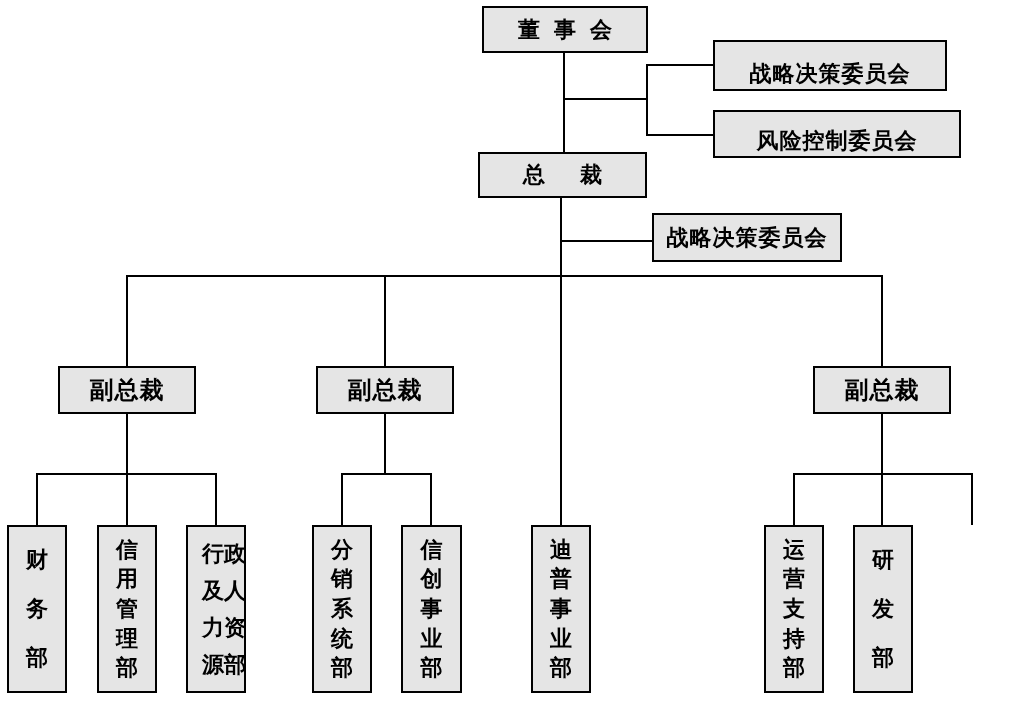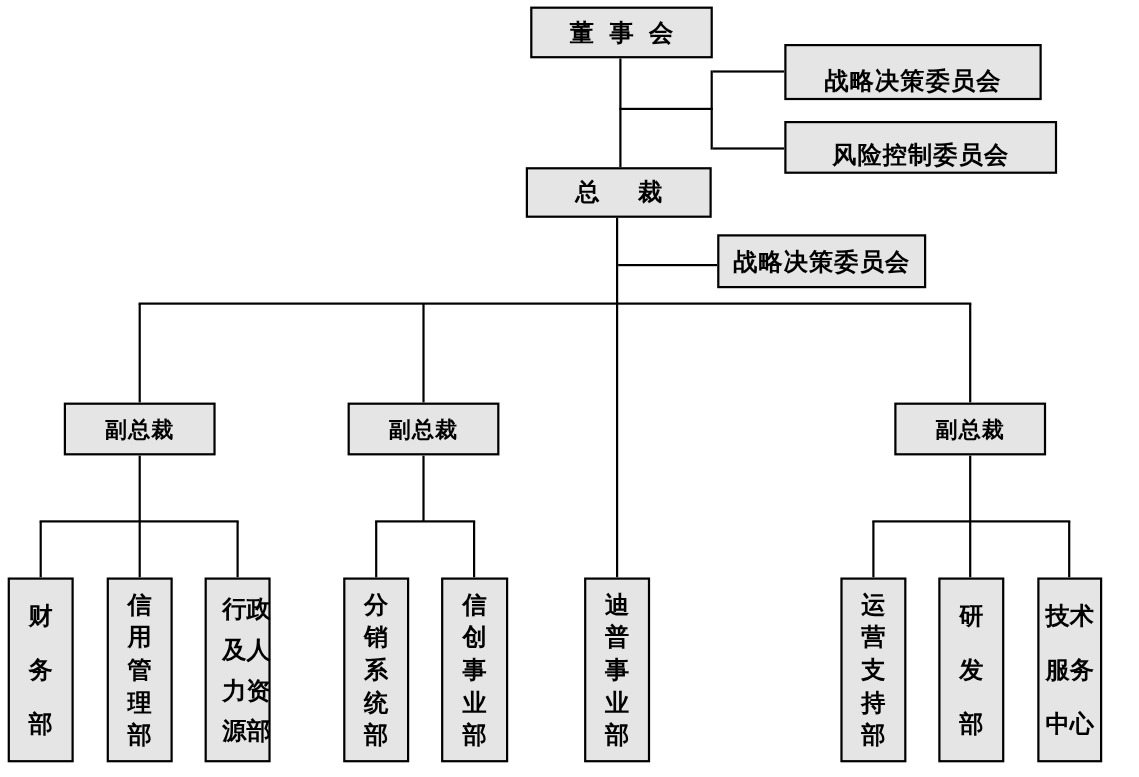--- a/index.html
+++ b/index.html
@@ -31,21 +31,21 @@
     align-items: center;
     justify-content: center;
   }
   .h-node .lbl {
     font-size: 22px;
     font-weight: 600;
     letter-spacing: 1px;
     white-space: nowrap;
   }
   .vp-node .lbl {
-    font-size: 20px;
+    font-size: 24px;
     font-weight: 600;
     letter-spacing: 1px;
   }
   .ls-wide .lbl   { letter-spacing: 14px; text-indent: 14px; }
   .ls-wider .lbl  { letter-spacing: 35px; text-indent: 35px; }
   
   .v-node {
     flex-direction: column;
     justify-content: space-around;
     padding: 8px 0;
@@ -211,19 +211,14 @@
       <div class="vchar">营</div>
       <div class="vchar">支</div>
       <div class="vchar">持</div>
       <div class="vchar">部</div>
     </div>
   <div class="node v-node" id="nd-rnd">
       <div class="vchar">研</div>
       <div class="vchar">发</div>
       <div class="vchar">部</div>
     </div>
-  <div class="node v-node" id="nd-tech">
-      <div class="vchar">技术</div>
-      <div class="vchar">服务</div>
-      <div class="vchar">中心</div>
-    </div>
 
 </div>
 
 </body></html>

